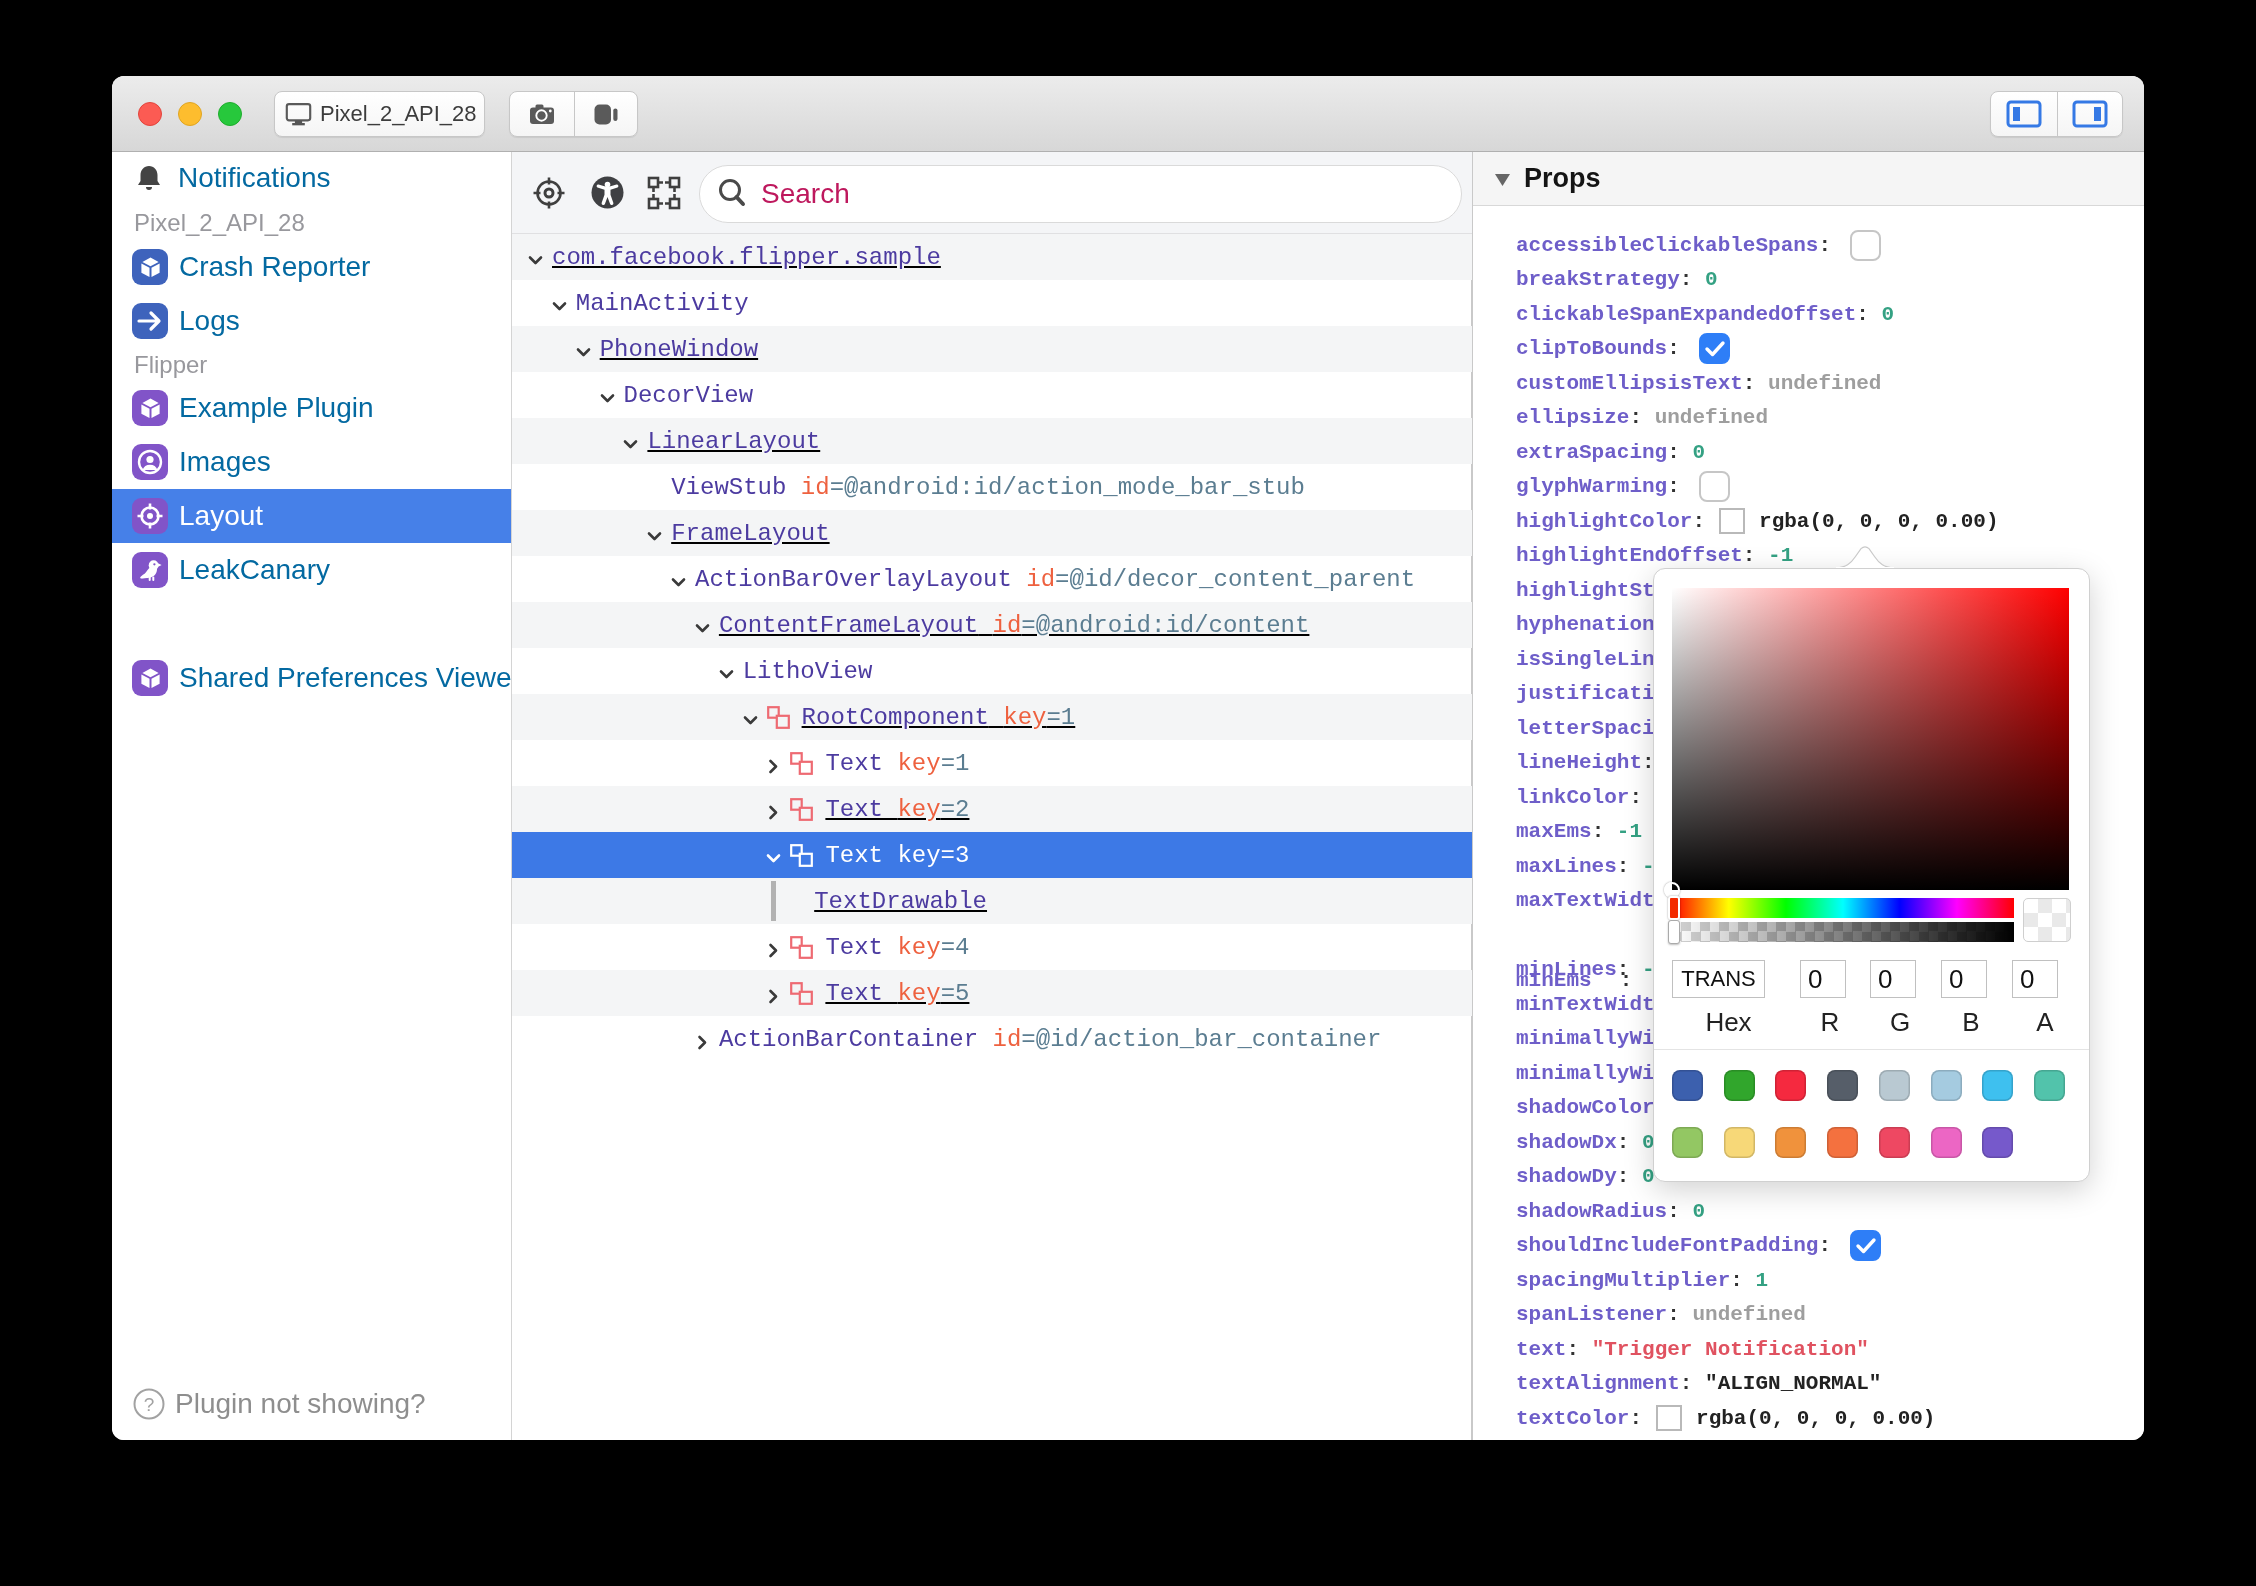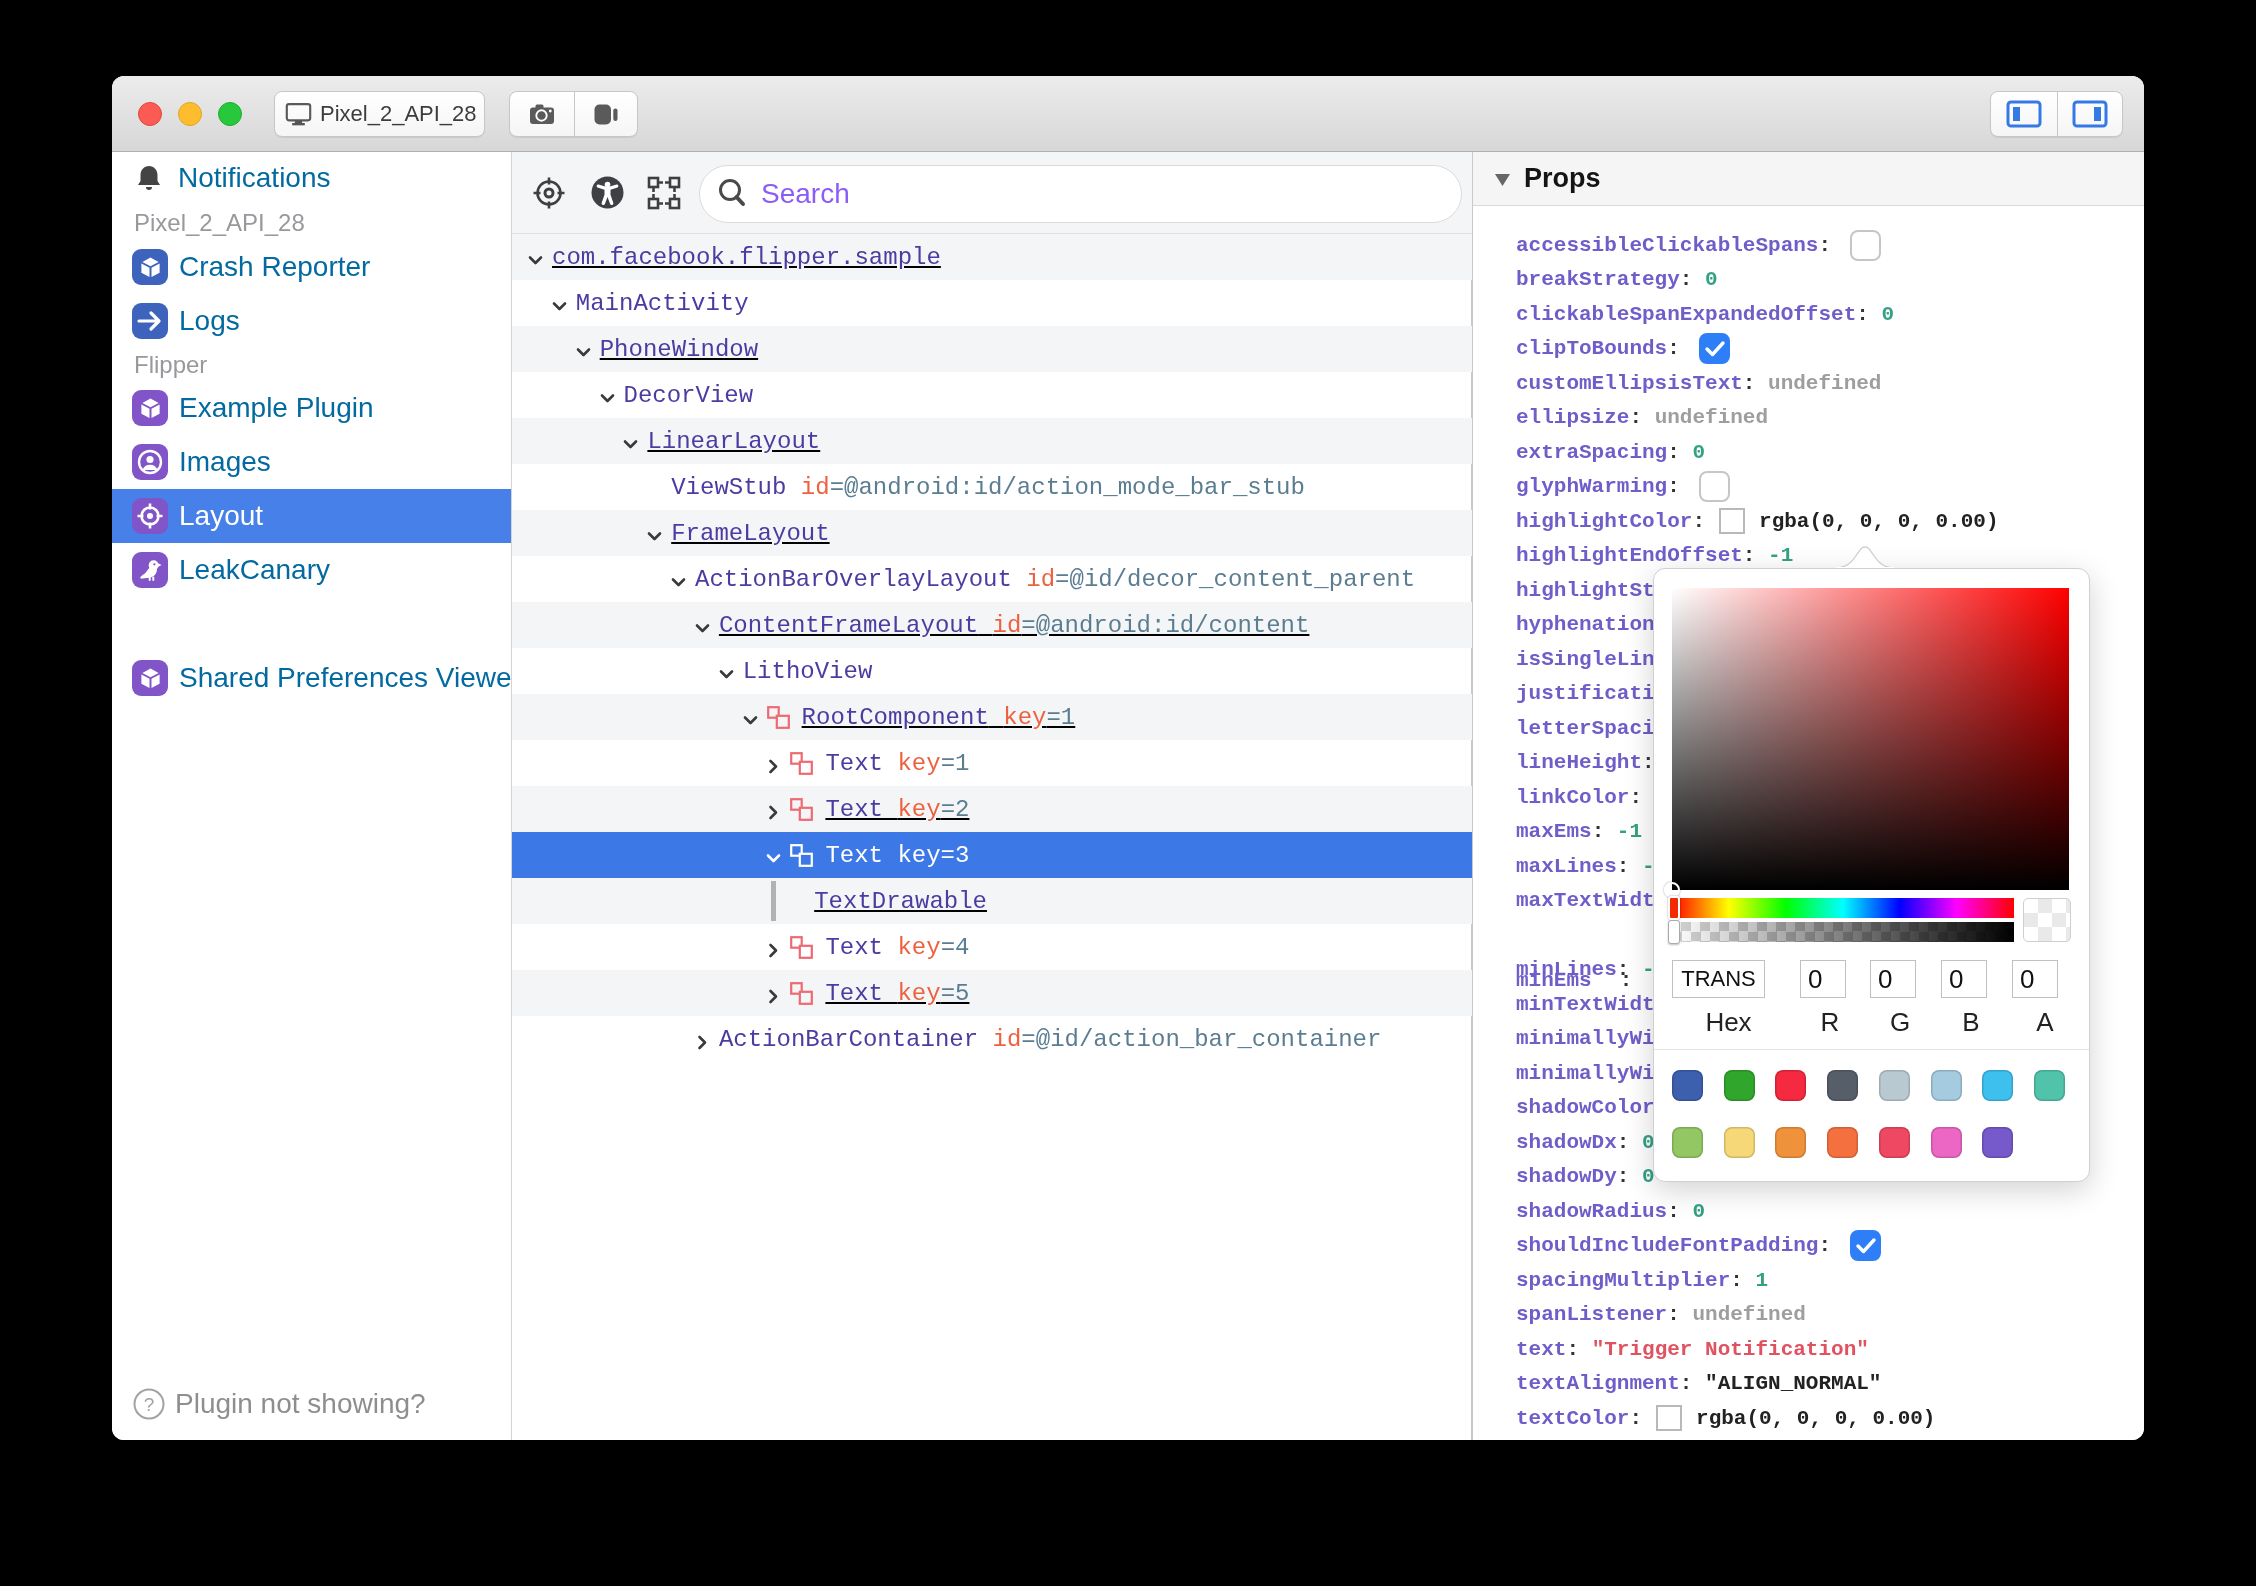--- a/index.html
+++ b/index.html
@@ -26,21 +26,21 @@
 .sb-head{position:absolute;left:22px;font-size:24px;color:#98989d;}
 .plug-ico{width:36px;height:36px;border-radius:9px;margin-left:20px;margin-right:11px;flex:0 0 36px;display:flex;align-items:center;justify-content:center;}
 .blue{background:#3e63bc;}
 .purple{background:#8154c8;}
 .sel{background:#4680e8;}
 .sel .sb-label{color:#fff;}
 
 .middle{position:absolute;left:400px;top:76px;width:961px;bottom:0;background:#fff;border-right:2px solid #c9c9c9;}
 .toolbar{position:absolute;left:0;top:0;width:960px;height:82px;background:#f4f5f7;border-bottom:1px solid #e0e0e2;}
 .search{position:absolute;left:187px;top:13px;width:763px;height:58px;background:#fff;border:1.5px solid #dadada;border-radius:29px;display:flex;align-items:center;}
-.search .ph{color:#8b5cf6;font-size:28px;}
+.search .ph{color:#be185d;font-size:28px;}
 .trow{position:absolute;left:0;width:960px;height:46px;display:flex;align-items:center;font-family:"Liberation Mono",monospace;font-size:24px;white-space:nowrap;}
 .trow.g{background:#f4f5f6;text-decoration:underline;}
 .trow.selected{background:#3d79e6;}
 .tname{color:#4c3ba0;}
 .tattr{color:#ee613f;}
 .tval{color:#5b7d91;}
 .selected .tname,.selected .tattr,.selected .tval{color:#fff;}
 .chev{flex:0 0 17px;height:17px;margin-right:8px;position:relative;}
 .spacer{flex:0 0 25px;}
 

